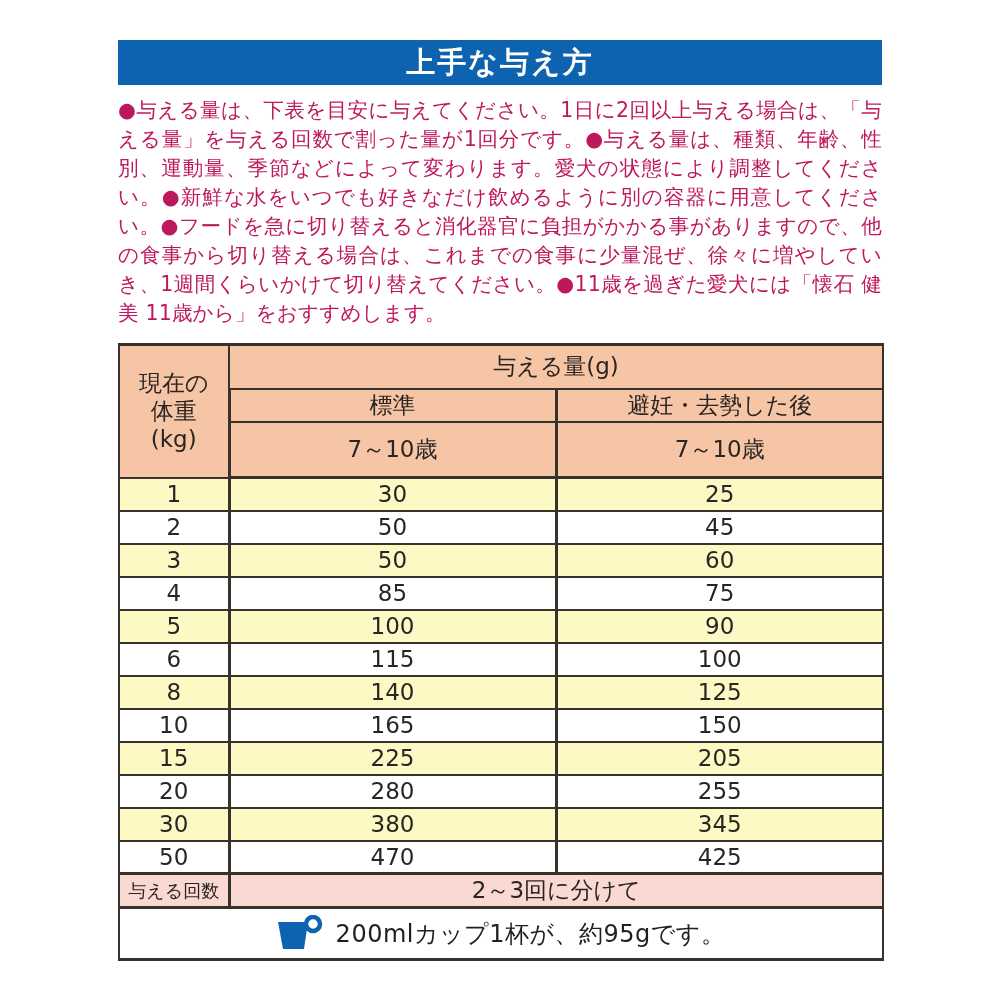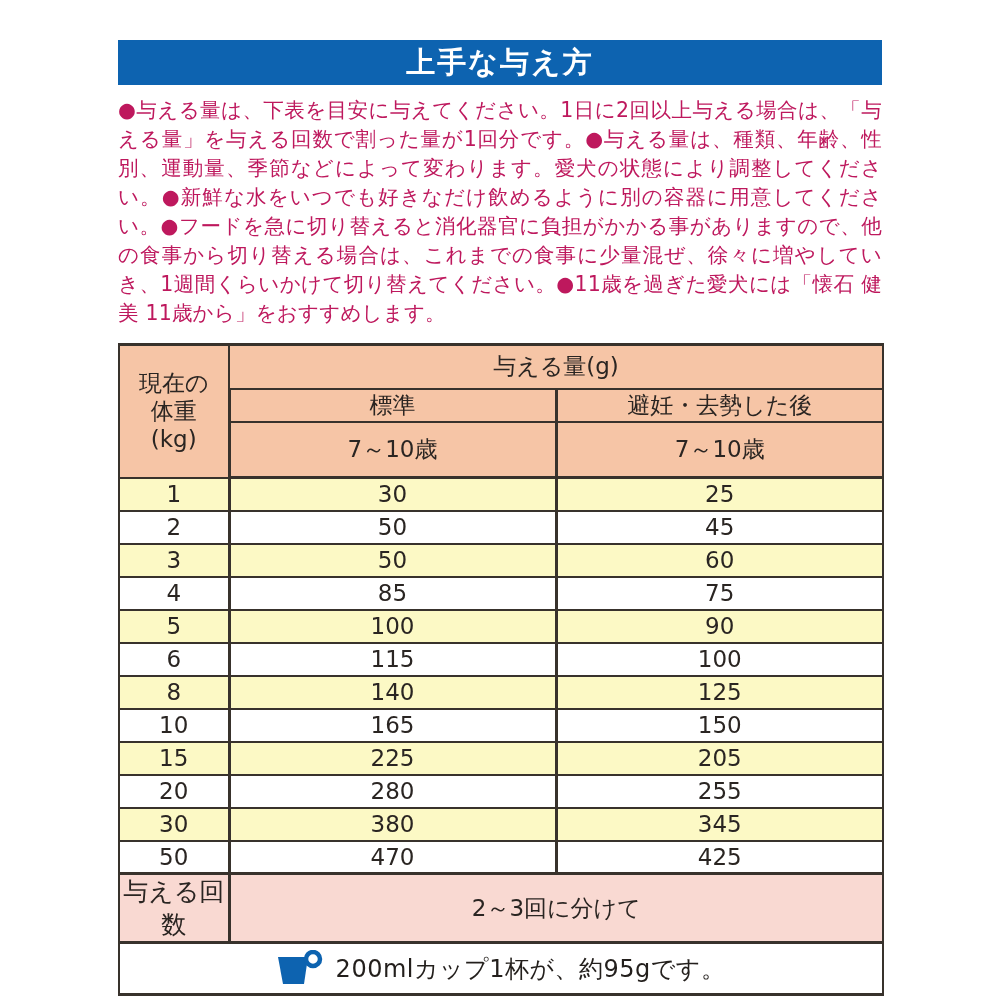--- a/index.html
+++ b/index.html
@@ -64,21 +64,21 @@
   tr.hrow2 td { height: 32px; }
   tr.hrow3 td { height: 56px; border-bottom-width: 3px; }
   td.r-edge { border-right-width: 3px; }
   td.l-edge { border-left-width: 3px; }
   tr.data td { height: 33px; font-size: 23px; }
   tr.data.alt td { background: #fcf9c5; }
   tr.freq td {
     background: #f9d9d2;
     height: 32px;
     border-top-width: 3px;
-    font-size: 25px;
+    font-size: 18px;
   }
   tr.freq td.freq-val { font-size: 23px; margin-left: 16px; }
   tr.note td {
     height: 52px;
     border-bottom-width: 3px;
     border-top-width: 3px;
   }
   .note-inner {
     display: flex;
     align-items: center;

